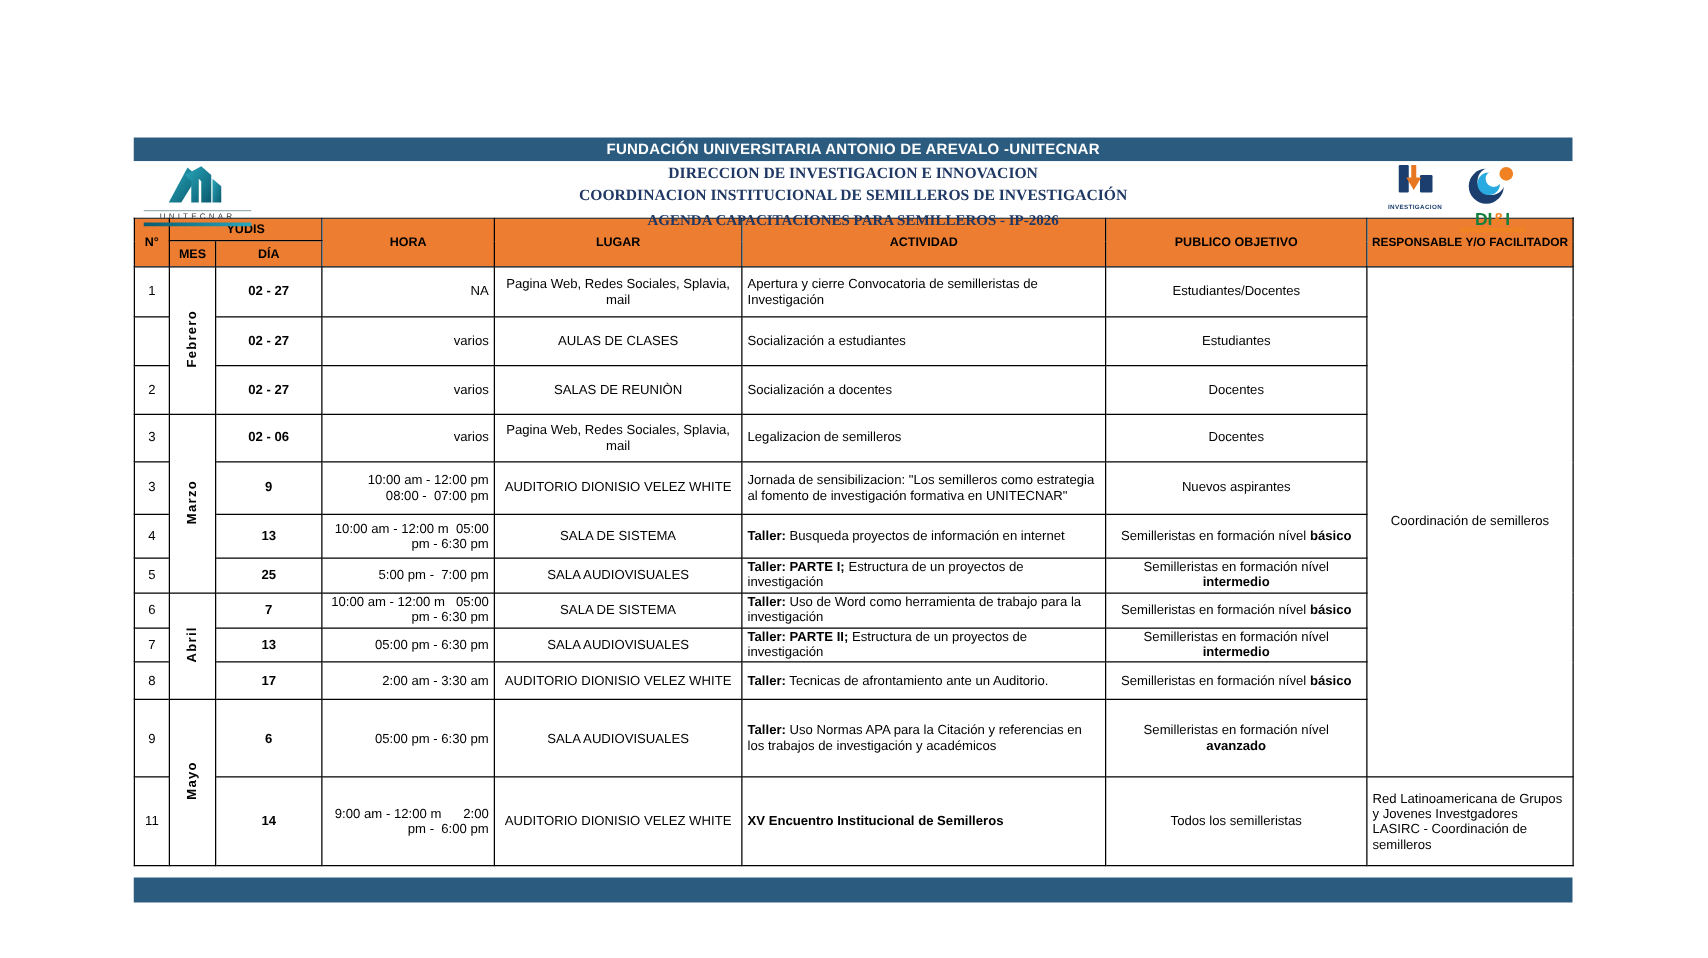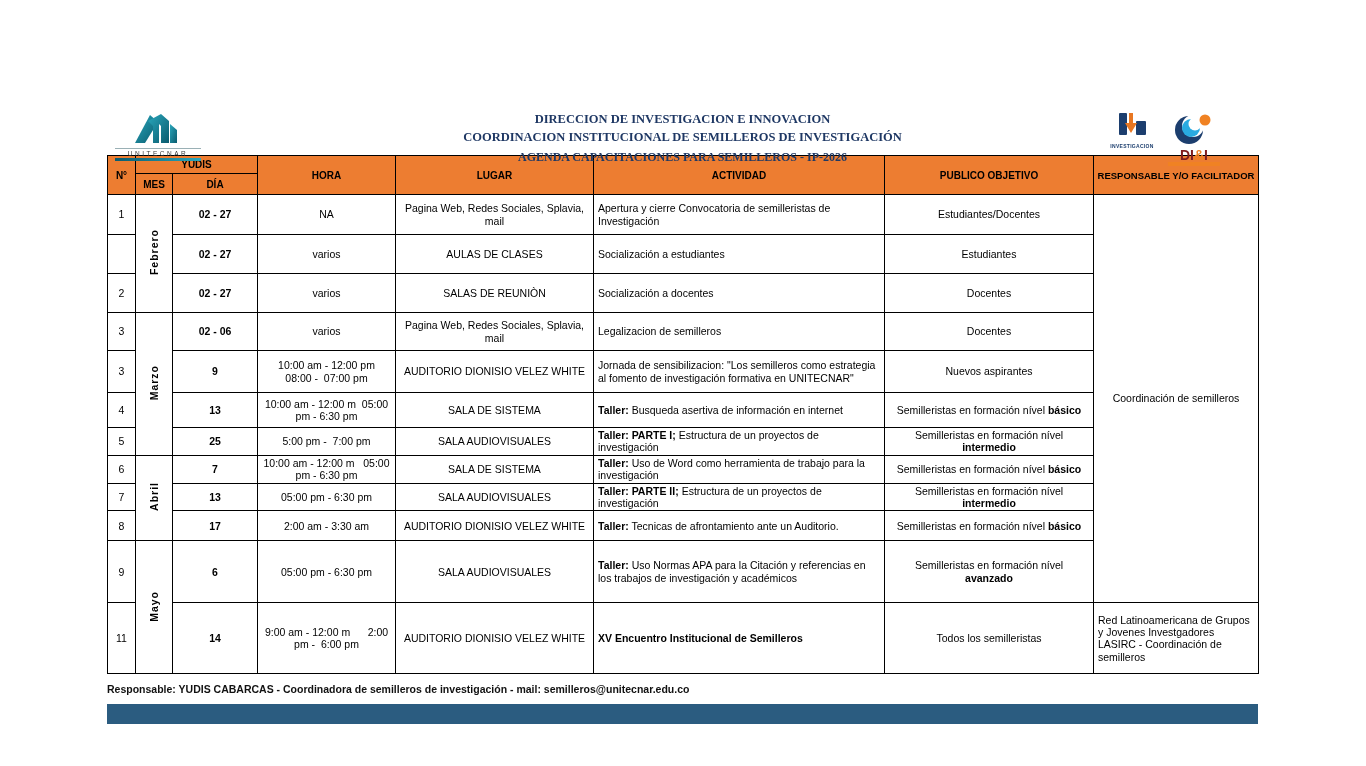--- a/index.html
+++ b/index.html
@@ -18,47 +18,48 @@
 
   .logo-left { position: absolute; left: 8px; top: 2px; width: 86px; text-align: center; }
   .logo-left .uni-name { font-size: 6.5px; letter-spacing: 2.5px; color: #3a3a3a; border-top: 1px solid #9ab0b5; padding-top: 1px; }
   .logo-left .uni-sub { height: 3px; background: linear-gradient(90deg,#0A5B6E,#2AA7BC); margin-top: 1px; }
 
   .logos-right { position: absolute; right: 38px; top: 2px; display: flex; gap: 10px; align-items: flex-start; }
   .logo-inv { width: 52px; text-align: center; }
   .logo-inv .cap { font-size: 5px; font-weight: bold; color: #1C3E6E; letter-spacing: .3px; margin-top: 1px; }
   .logo-dii { width: 52px; text-align: center; }
   .dii-word { font-size: 14px; font-weight: bold; line-height: 12px; font-family: "Liberation Sans", sans-serif; }
-  .dii-word .navy { color: #7f1d1d; } .dii-word .org { color: #F08223; }
+  .dii-word .navy { color: #15803d; } .dii-word .org { color: #F08223; }
   .dii-bar { height: 4px; background: #F08223; margin-top: 1px; }
 
   table.agenda { border-collapse: collapse; table-layout: fixed; width: 1151px; border: 1.5px solid #000; }
   .agenda th, .agenda td { border: 1px solid #000; overflow: hidden; vertical-align: middle; }
   .agenda th { background: #ED7D31; color: #000; font-size: 10px; font-weight: bold; text-align: center; padding: 0 2px; }
   .agenda th.small { font-size: 9.5px; }
   .agenda td { font-size: 10.5px; line-height: 1.18; padding: 1px 4px; color: #000; }
   td.c { text-align: center; }
   td.b { font-weight: bold; }
-  td.hora { text-align: center; white-space: pre-wrap; }
+  td.hora { text-align: right; white-space: pre-wrap; }
   td.lug { text-align: center; }
   td.lugc { text-align: center; }
   td.act { text-align: left; }
   td.mescell { text-align: center; }
   .vert { writing-mode: vertical-rl; transform: rotate(180deg); font-weight: bold; font-size: 10.5px; letter-spacing: 1px; display: inline-block; }
   td.resp { text-align: center; }
   td.respl { text-align: left; }
 
   .footnote { margin-top: 9px; font-size: 10.5px; font-weight: bold; color: #111; }
   .bottombar { margin-top: 9px; height: 20px; background: #2B5C80; }
 </style>
 </head>
 <body>
 
 <div class="sheet">
 
+  <div class="topbar">FUNDACIÓN UNIVERSITARIA ANTONIO DE AREVALO -UNITECNAR</div>
 
   <div class="logoband">
     <div class="logo-left">
       <svg width="70" height="32" viewBox="0 0 70 32">
         <defs>
           <linearGradient id="tg" x1="0" y1="0" x2="1" y2="1">
             <stop offset="0" stop-color="#2AA7BC"></stop>
               <stop offset="1" stop-color="#0A5B6E"></stop>
           </linearGradient>
         </defs>
@@ -167,21 +168,21 @@
 08:00 -  07:00 pm</td>
       <td class="lug">AUDITORIO DIONISIO VELEZ WHITE</td>
       <td class="act">Jornada de sensibilizacion:  "Los semilleros como estrategia al fomento de investigación formativa en UNITECNAR"</td>
       <td class="c">Nuevos aspirantes</td>
     </tr>
     <tr style="height:35px">
       <td class="c">4</td>
       <td class="c b">13</td>
       <td class="hora">10:00 am - 12:00 m  05:00 pm - 6:30 pm</td>
       <td class="lug">SALA DE SISTEMA</td>
-      <td class="act"><b>Taller:</b><span> Busqueda asertiva de información en internet</span></td>
+      <td class="act"><b>Taller:</b><span> Busqueda proyectos de información en internet</span></td>
       <td class="c"><span>Semilleristas en formación nível </span><b>básico</b></td>
     </tr>
     <tr style="height:27px">
       <td class="c">5</td>
       <td class="c b">25</td>
       <td class="hora">5:00 pm -  7:00 pm</td>
       <td class="lug">SALA AUDIOVISUALES</td>
       <td class="act"><b>Taller: PARTE I;</b><span> Estructura de un proyectos de investigación</span></td>
       <td class="c"><span>Semilleristas en formación nível</span><br><b>intermedio</b></td>
     </tr>
@@ -224,15 +225,14 @@
       <td class="c b">14</td>
       <td class="hora">9:00 am - 12:00 m      2:00 pm -  6:00 pm</td>
       <td class="lugc">AUDITORIO DIONISIO VELEZ WHITE</td>
       <td class="act"><b>XV Encuentro Institucional de Semilleros</b><span></span></td>
       <td class="c">Todos los semilleristas</td>
       <td class="respl">Red Latinoamericana de Grupos y Jovenes Investgadores LASIRC - Coordinación de semilleros</td>
     </tr>
   </tbody>
     </table>
 
-  <div class="footnote">Responsable: YUDIS CABARCAS  - Coordinadora de semilleros de investigación - mail: semilleros@unitecnar.edu.co</div>
   <div class="bottombar"></div>
 </div>
 
 </body></html>

